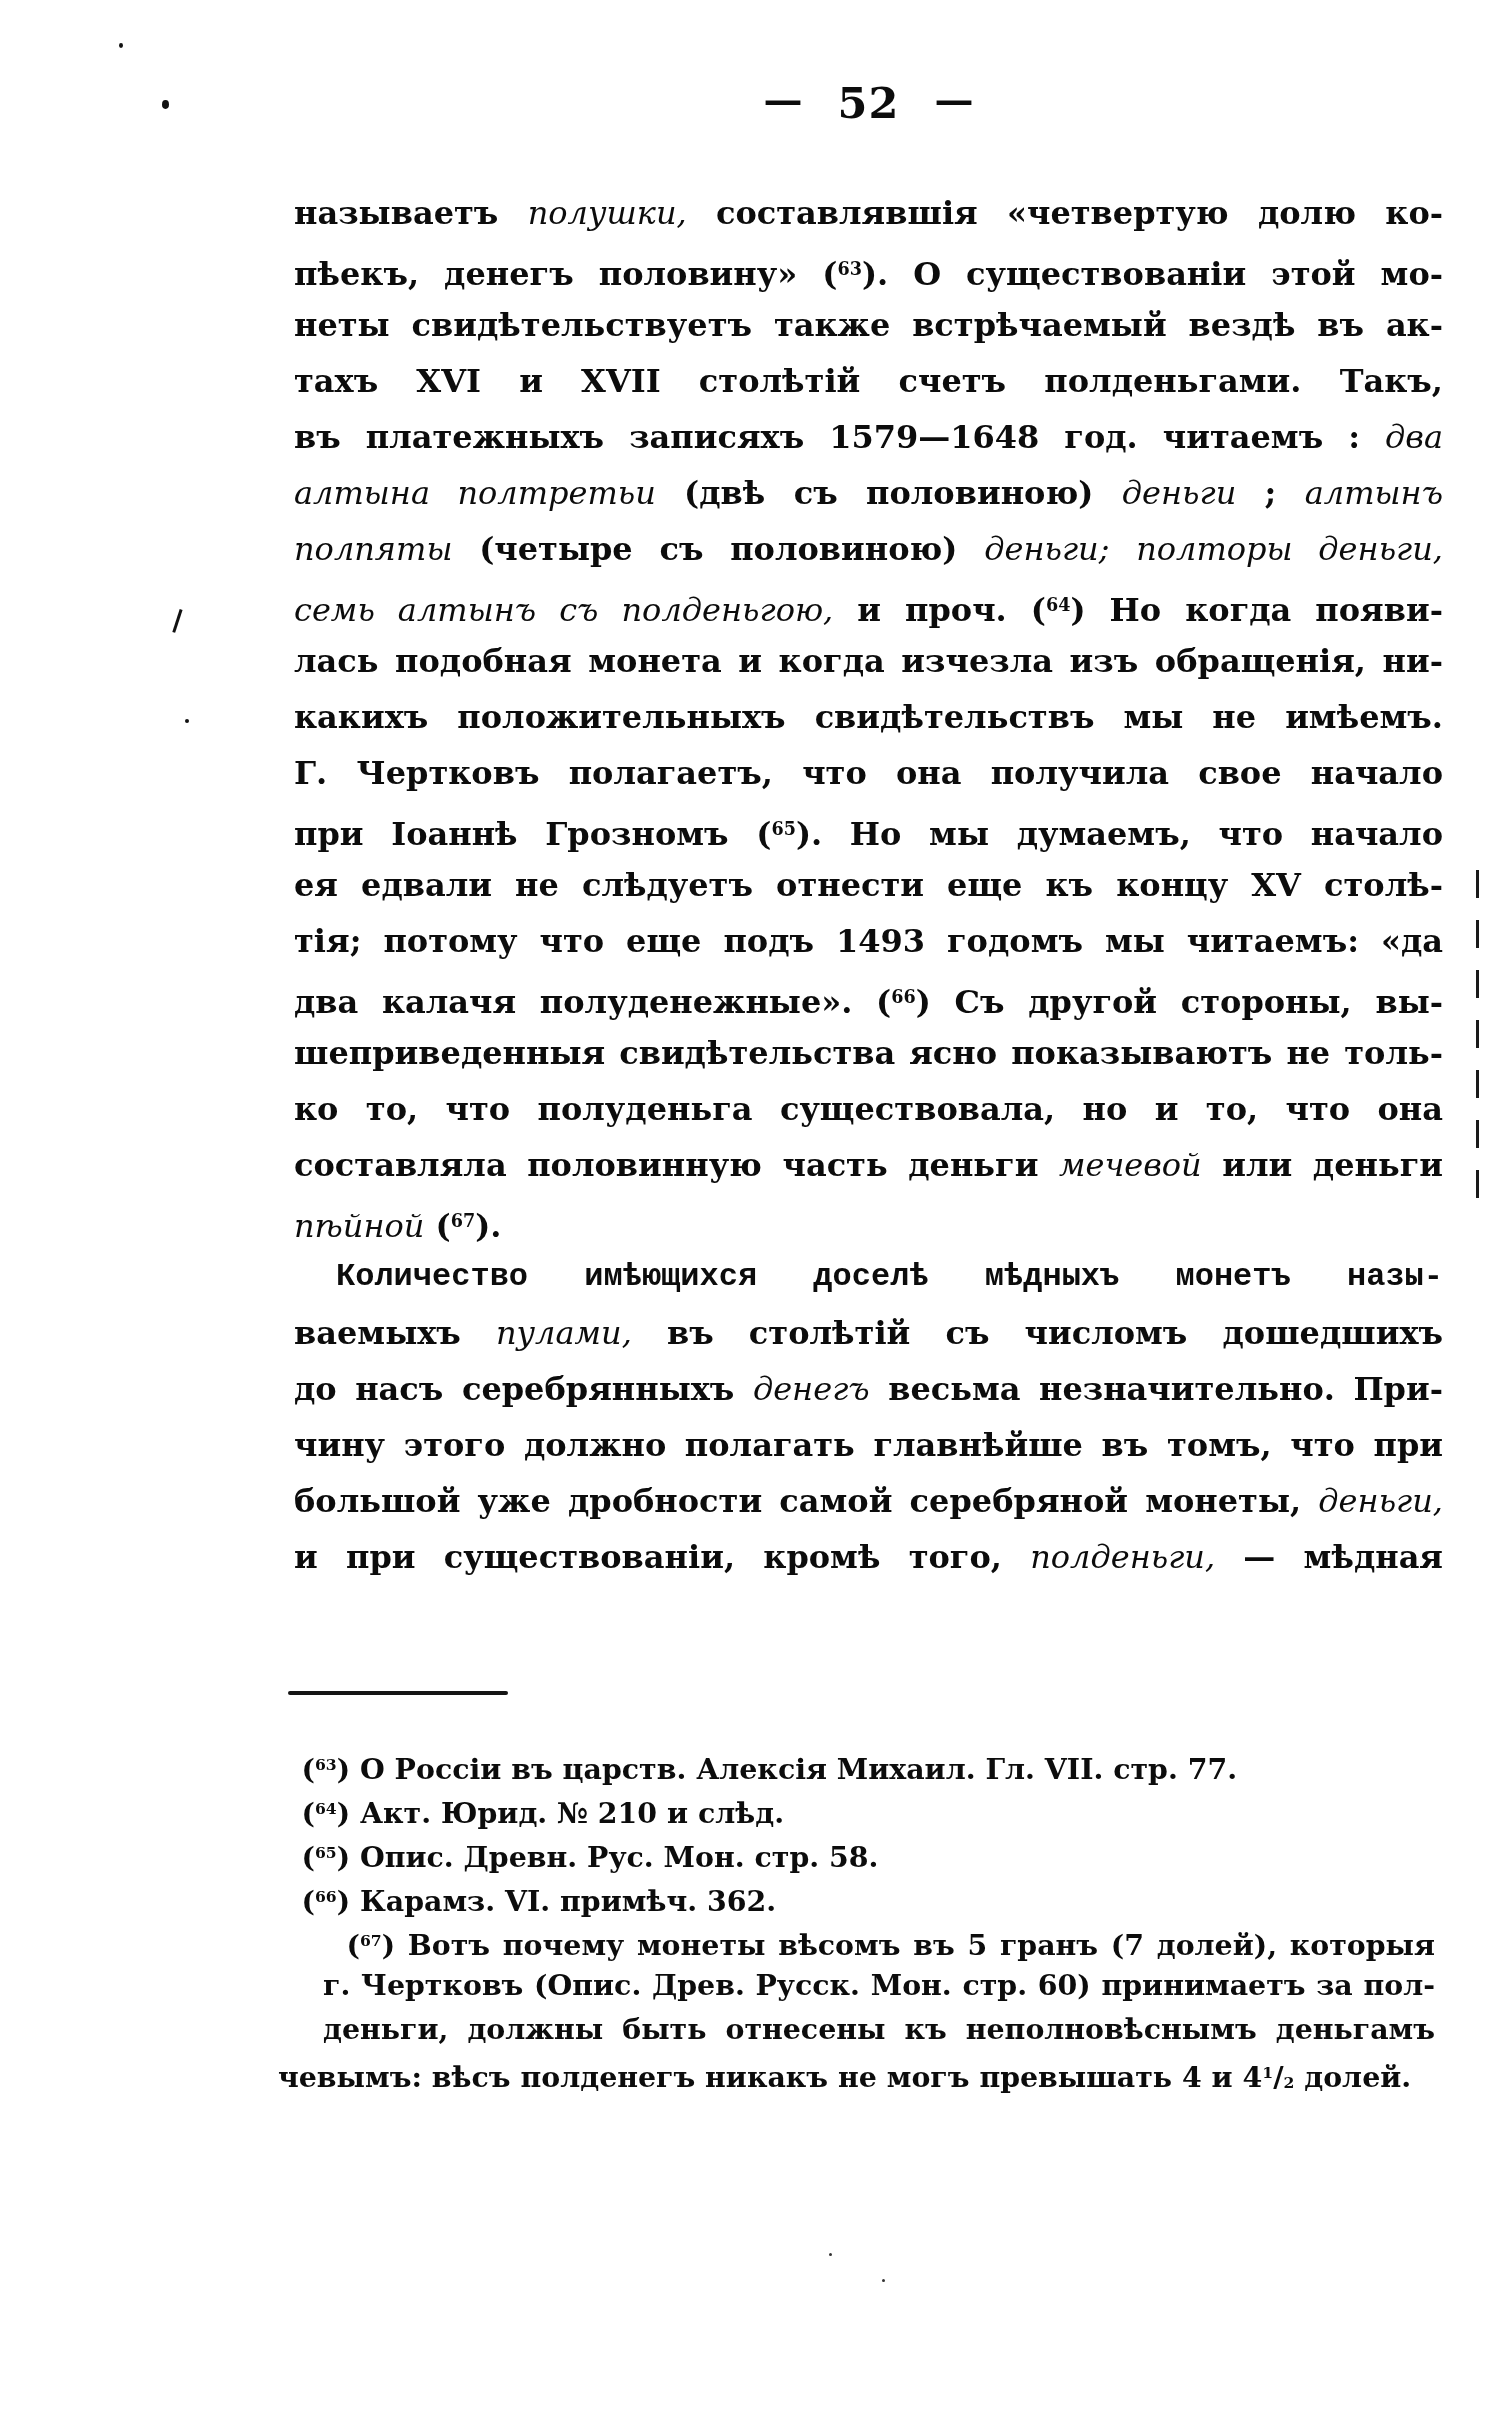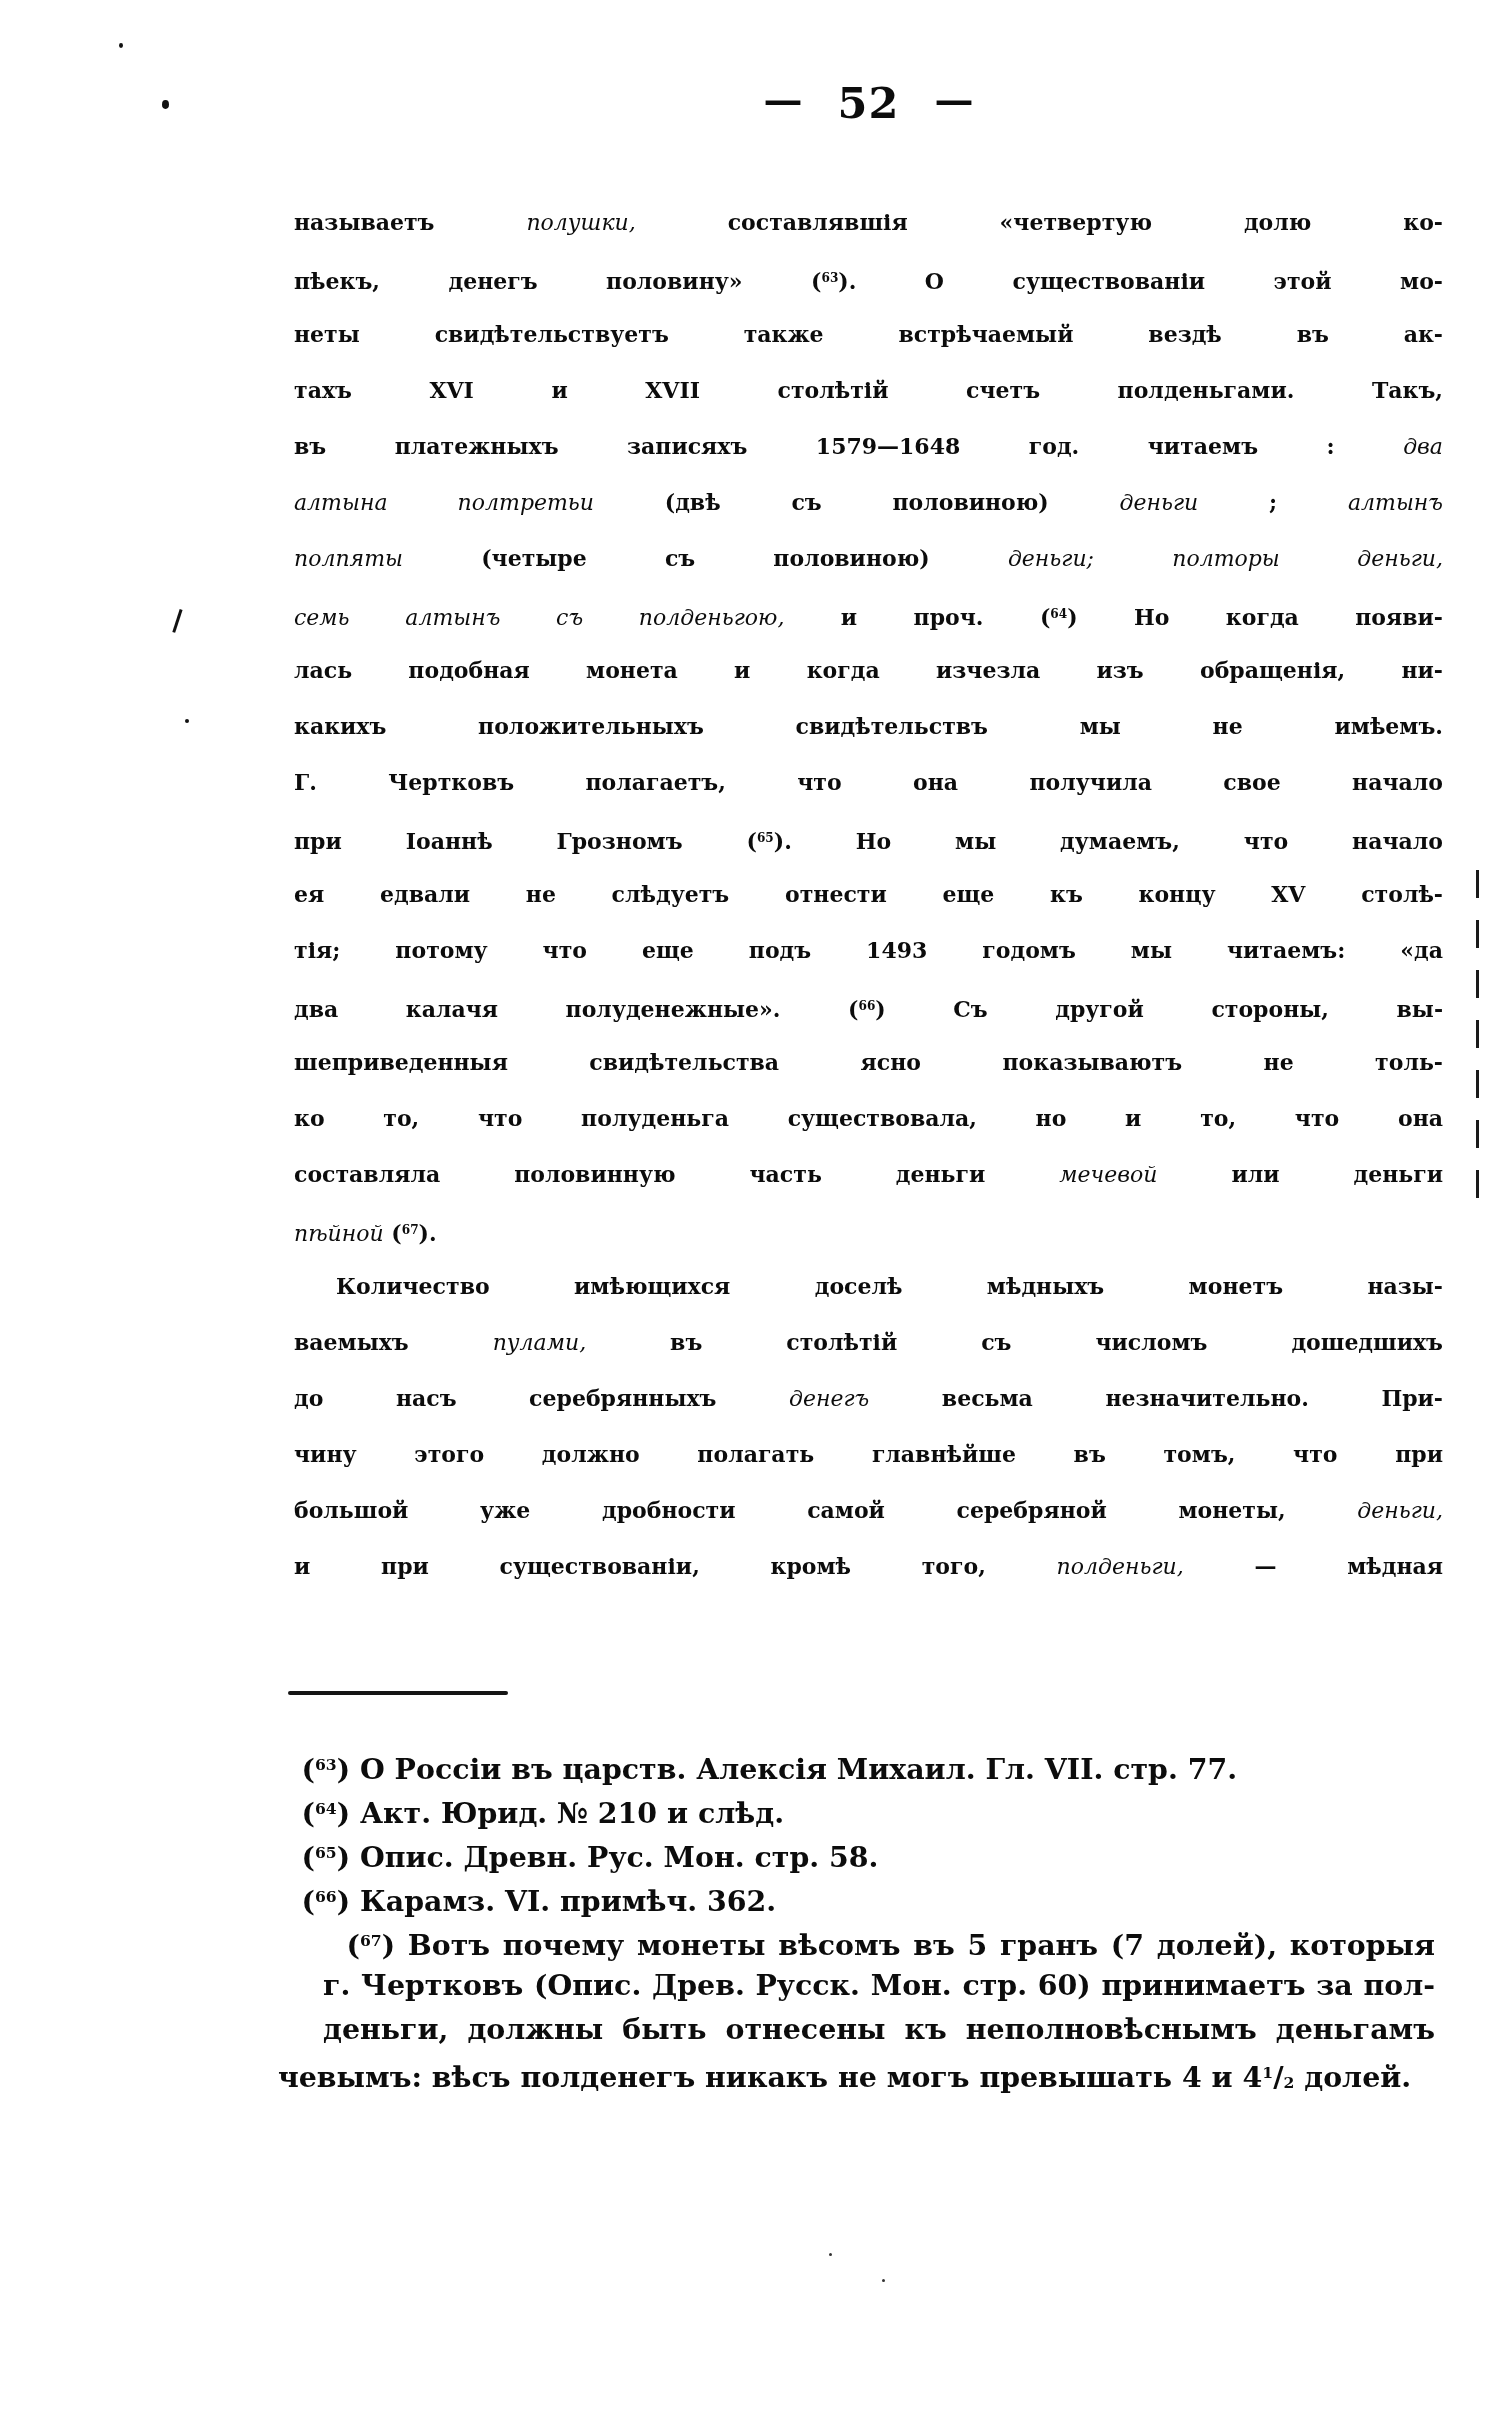--- a/index.html
+++ b/index.html
@@ -17,32 +17,32 @@
     position:absolute;
     left:294px; top:78px; width:1149px;
     display:flex; justify-content:center; align-items:center; gap:35px;
     font-weight:bold;
   }
   .hnum{font-size:43px; letter-spacing:1px;}
   .hdash{font-size:39px; transform:translateY(-3.9px);}
   
   #body-lines{
     position:absolute;
-    left:294px; top:194px; width:1149px;
-    font-size:22px;
+    left:294px; top:185px; width:1149px;
+    font-size:32px;
     font-weight:700;
   }
   .bodyline{
     height:56px; line-height:56px;
     overflow:hidden;
     text-align:left;
     white-space:normal;
   }
   .bodyline.just{ text-align:justify; text-align-last:justify; }
-  .bodyline.ind{ text-indent:42px; }
+  .bodyline.ind{ text-indent:42px;font-family:Liberation Mono, monospace; }
   
   .fnsep{
     position:absolute;
     left:288px; top:1691px;
     width:220px; height:4.4px;
     background:#151515;
     border-radius:2px;
   }
   #footnote-lines{
     position:absolute;

